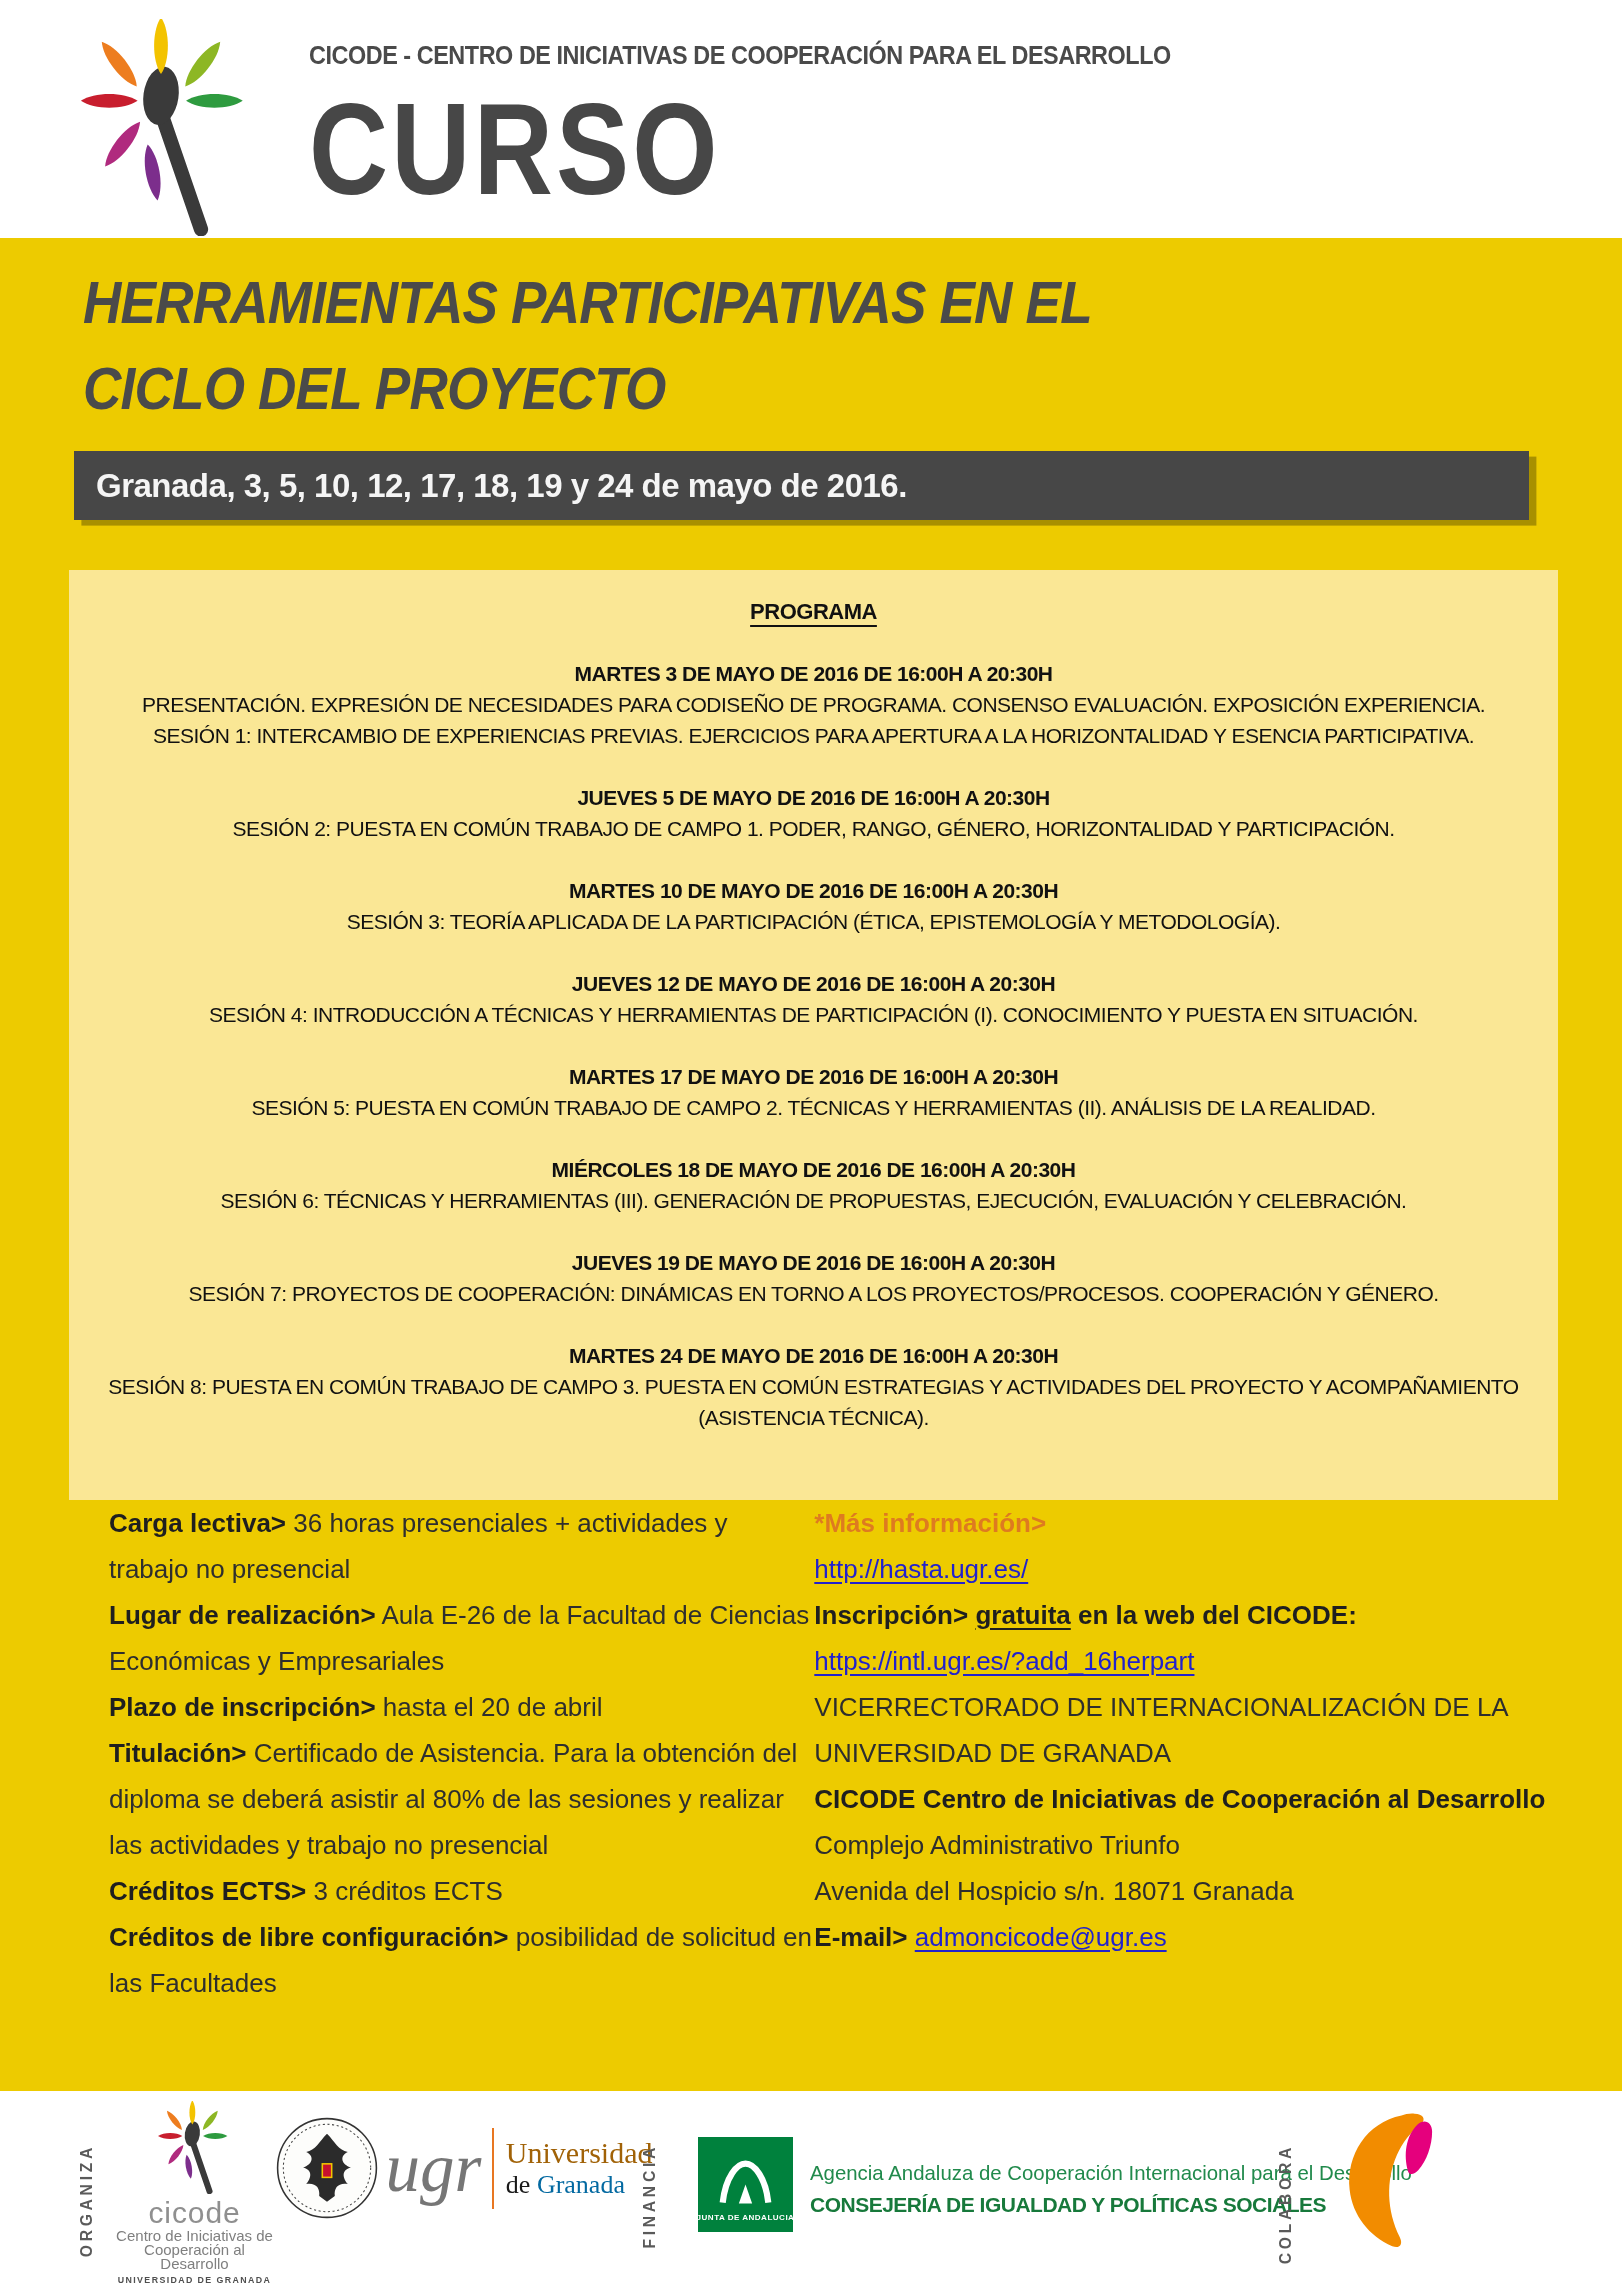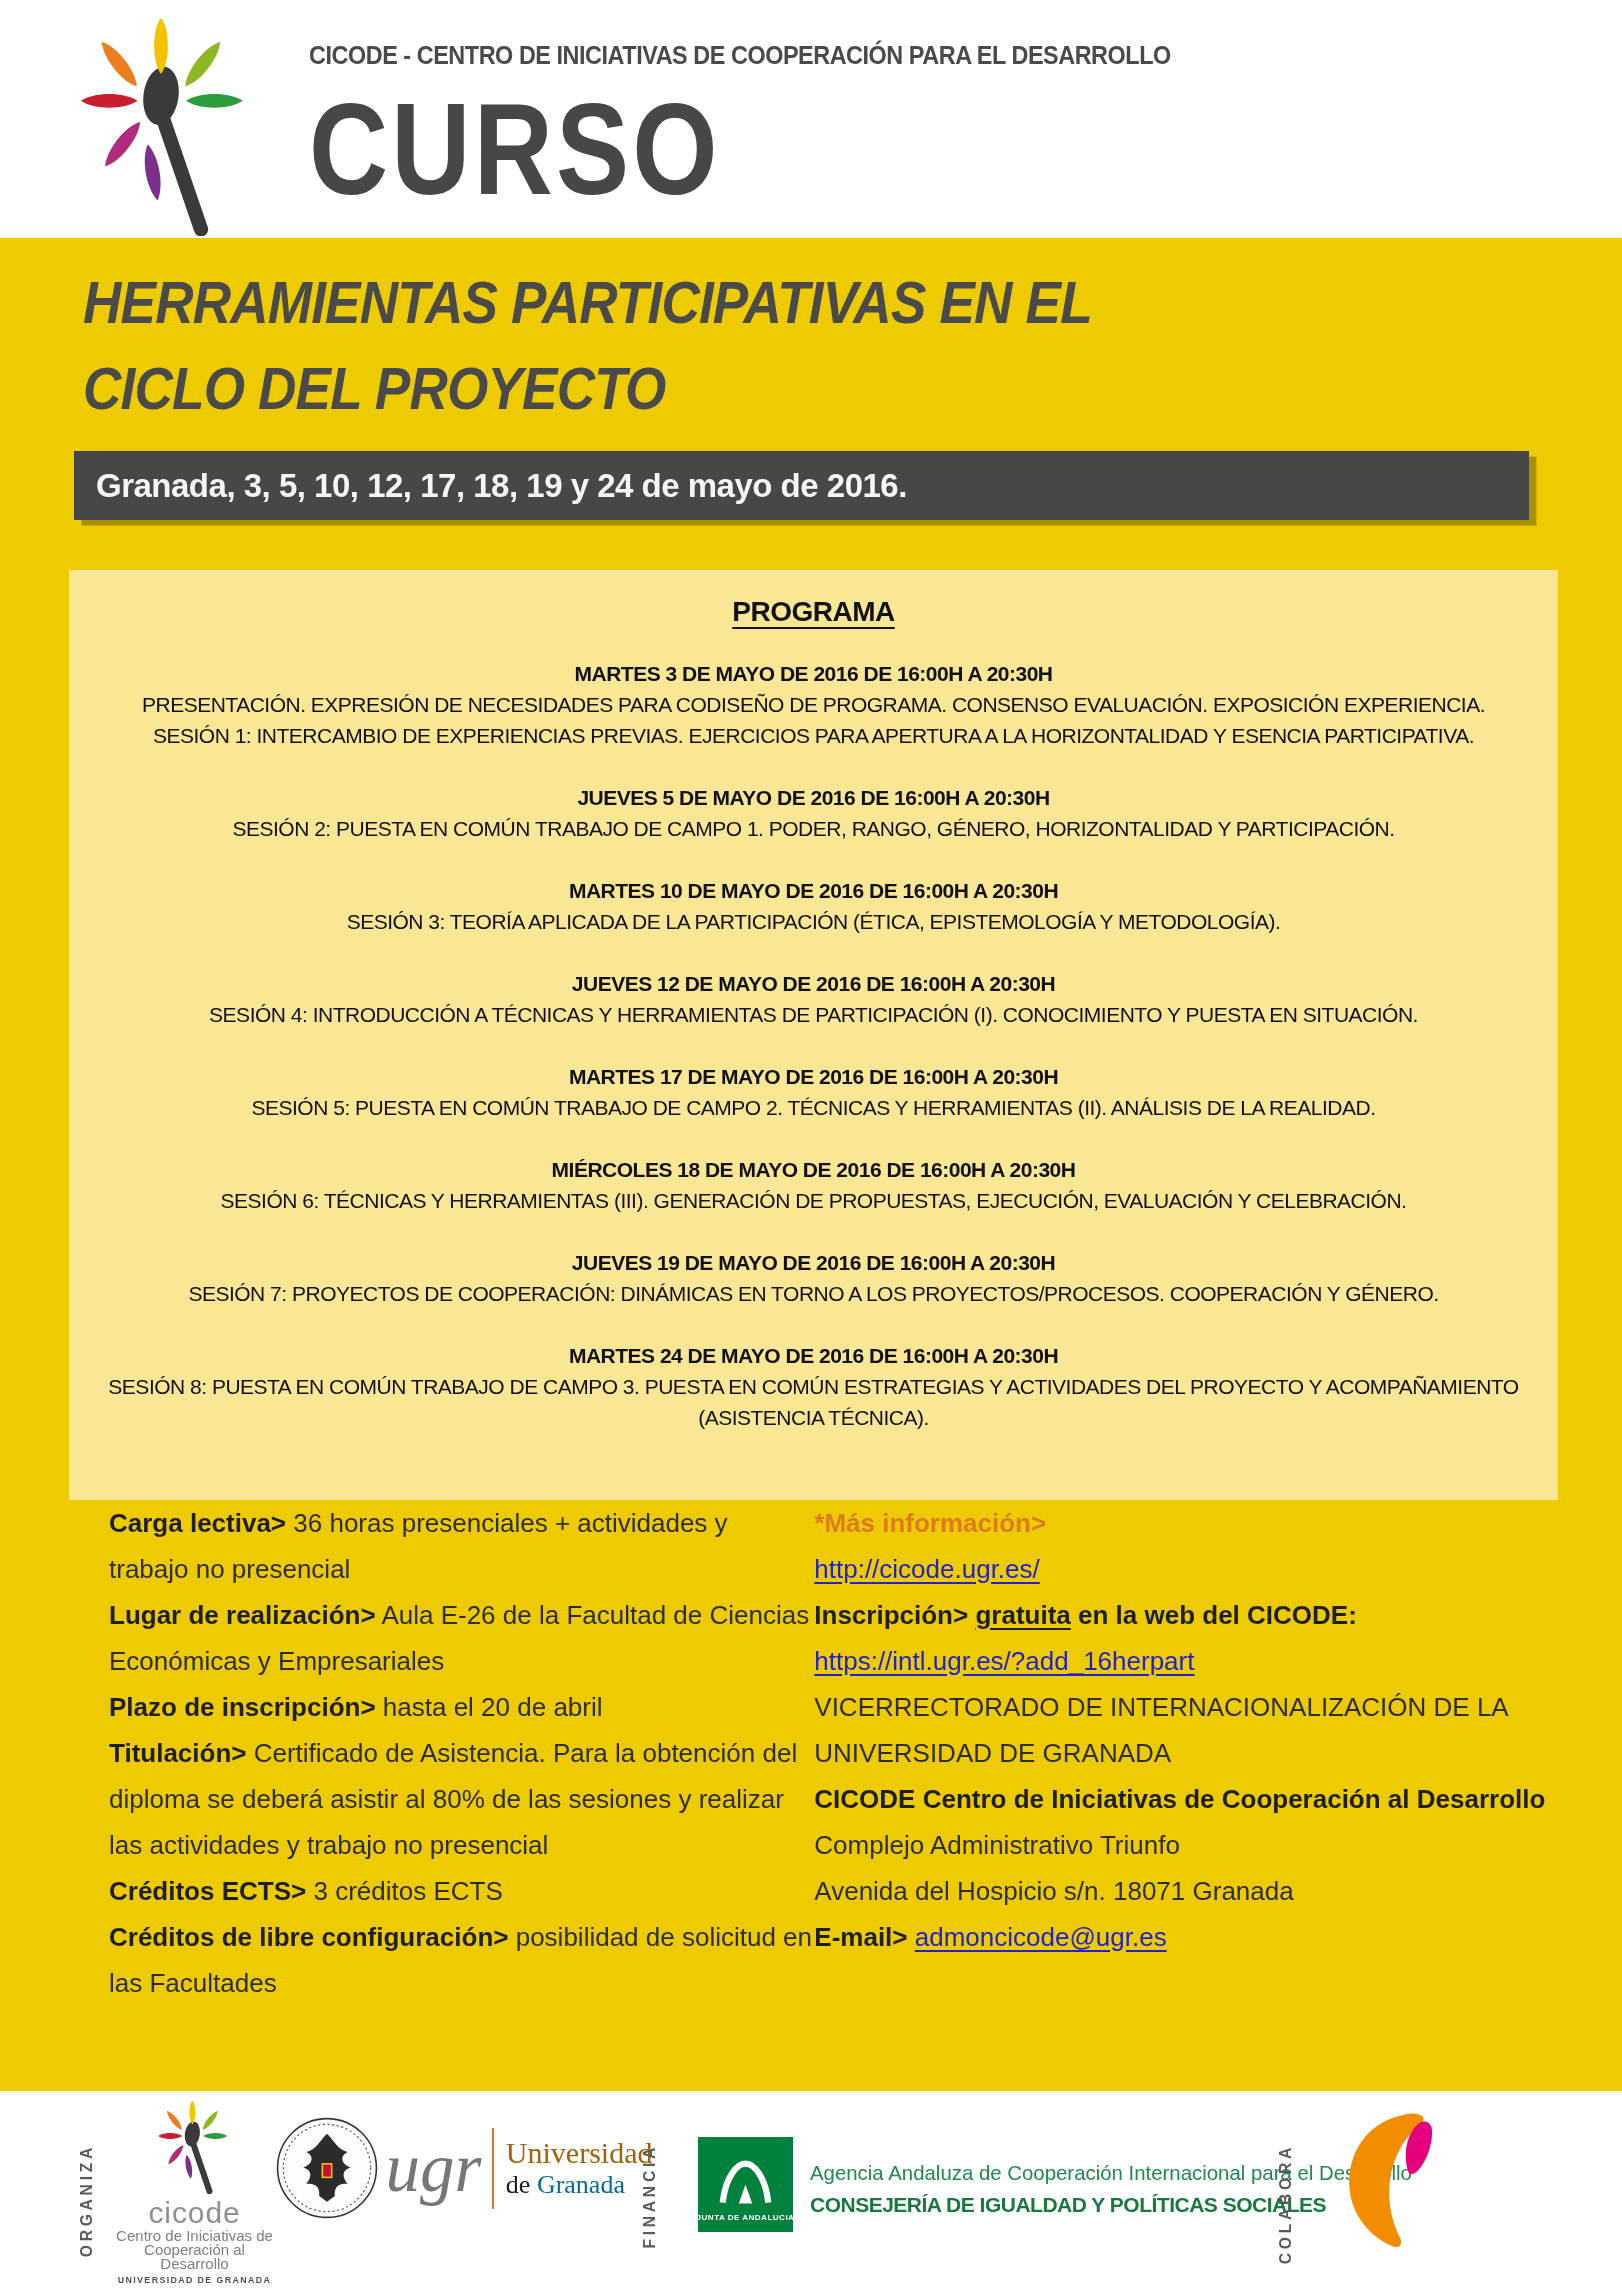--- a/index.html
+++ b/index.html
@@ -42,21 +42,21 @@
     padding-left:22px; letter-spacing:-0.5px; white-space:nowrap;
   }
 
   
   .program {
     margin-left:69px; margin-top:50px; width:1489px; height:930px;
     background:#FAE795; padding:26px 28px 18.5px 28px; overflow:hidden;
     text-align:center; color:#111111;
   }
   .program-heading {
-    font-size:28px; font-weight:bold; line-height:31px; margin-bottom:31px;
+    font-size:22px; font-weight:bold; line-height:31px; margin-bottom:31px;
     text-decoration:underline; text-decoration-thickness:1.9px; text-underline-offset:5.6px;
     letter-spacing:-0.5px;
   }
   .session { margin-bottom:31px; }
   .session-date { font-size:21px; font-weight:bold; line-height:31px; letter-spacing:-0.5px; }
   .session-line { font-size:21px; line-height:31px; letter-spacing:-0.5px; }
 
   
   .details { display:flex; color:#2E2E2E; }
   .col-left  { margin-left:109px; width:703px; }
@@ -183,21 +183,21 @@
       <div class="col-left">
           <p class="detail"><b>Carga lectiva&gt;</b> 36 horas presenciales + actividades y trabajo no presencial</p>
           <p class="detail"><b>Lugar de realización&gt;</b> Aula E-26 de la Facultad de Ciencias Económicas y Empresariales</p>
           <p class="detail"><b>Plazo de inscripción&gt;</b> hasta el 20 de abril</p>
           <p class="detail"><b>Titulación&gt;</b> Certificado de Asistencia. Para la obtención del diploma se deberá asistir al 80% de las sesiones y realizar las actividades y trabajo no presencial</p>
           <p class="detail"><b>Créditos ECTS&gt;</b> 3 créditos ECTS</p>
           <p class="detail"><b>Créditos de libre configuración&gt;</b> posibilidad de solicitud en las Facultades</p>
         </div>
       <div class="col-right">
         <div class="rline accent-orange">*Más información&gt;</div>
-        <div class="rline"><a class="link" href="#">http://cicode.ugr.es/</a></div>
+        <div class="rline"><a class="link" href="#">http://hasta.ugr.es/</a></div>
         <div class="rline"><b>Inscripción&gt;</b>&nbsp;<b class="u">gratuita</b>&nbsp;<b>en la web del CICODE:</b></div>
         <div class="rline"><a class="link" href="#">https://intl.ugr.es/?add_16herpart</a></div>
         <div class="rline">VICERRECTORADO DE INTERNACIONALIZACIÓN DE LA UNIVERSIDAD DE GRANADA</div>
         <div class="rline"><b>CICODE Centro de Iniciativas de Cooperación al Desarrollo</b></div>
         <div class="rline">Complejo Administrativo Triunfo</div>
         <div class="rline">Avenida del Hospicio s/n. 18071 Granada</div>
         <div class="rline"><b>E-mail&gt;</b>&nbsp;<a class="link" href="#">admoncicode@ugr.es</a></div>
       </div>
     </div>
   </div>

